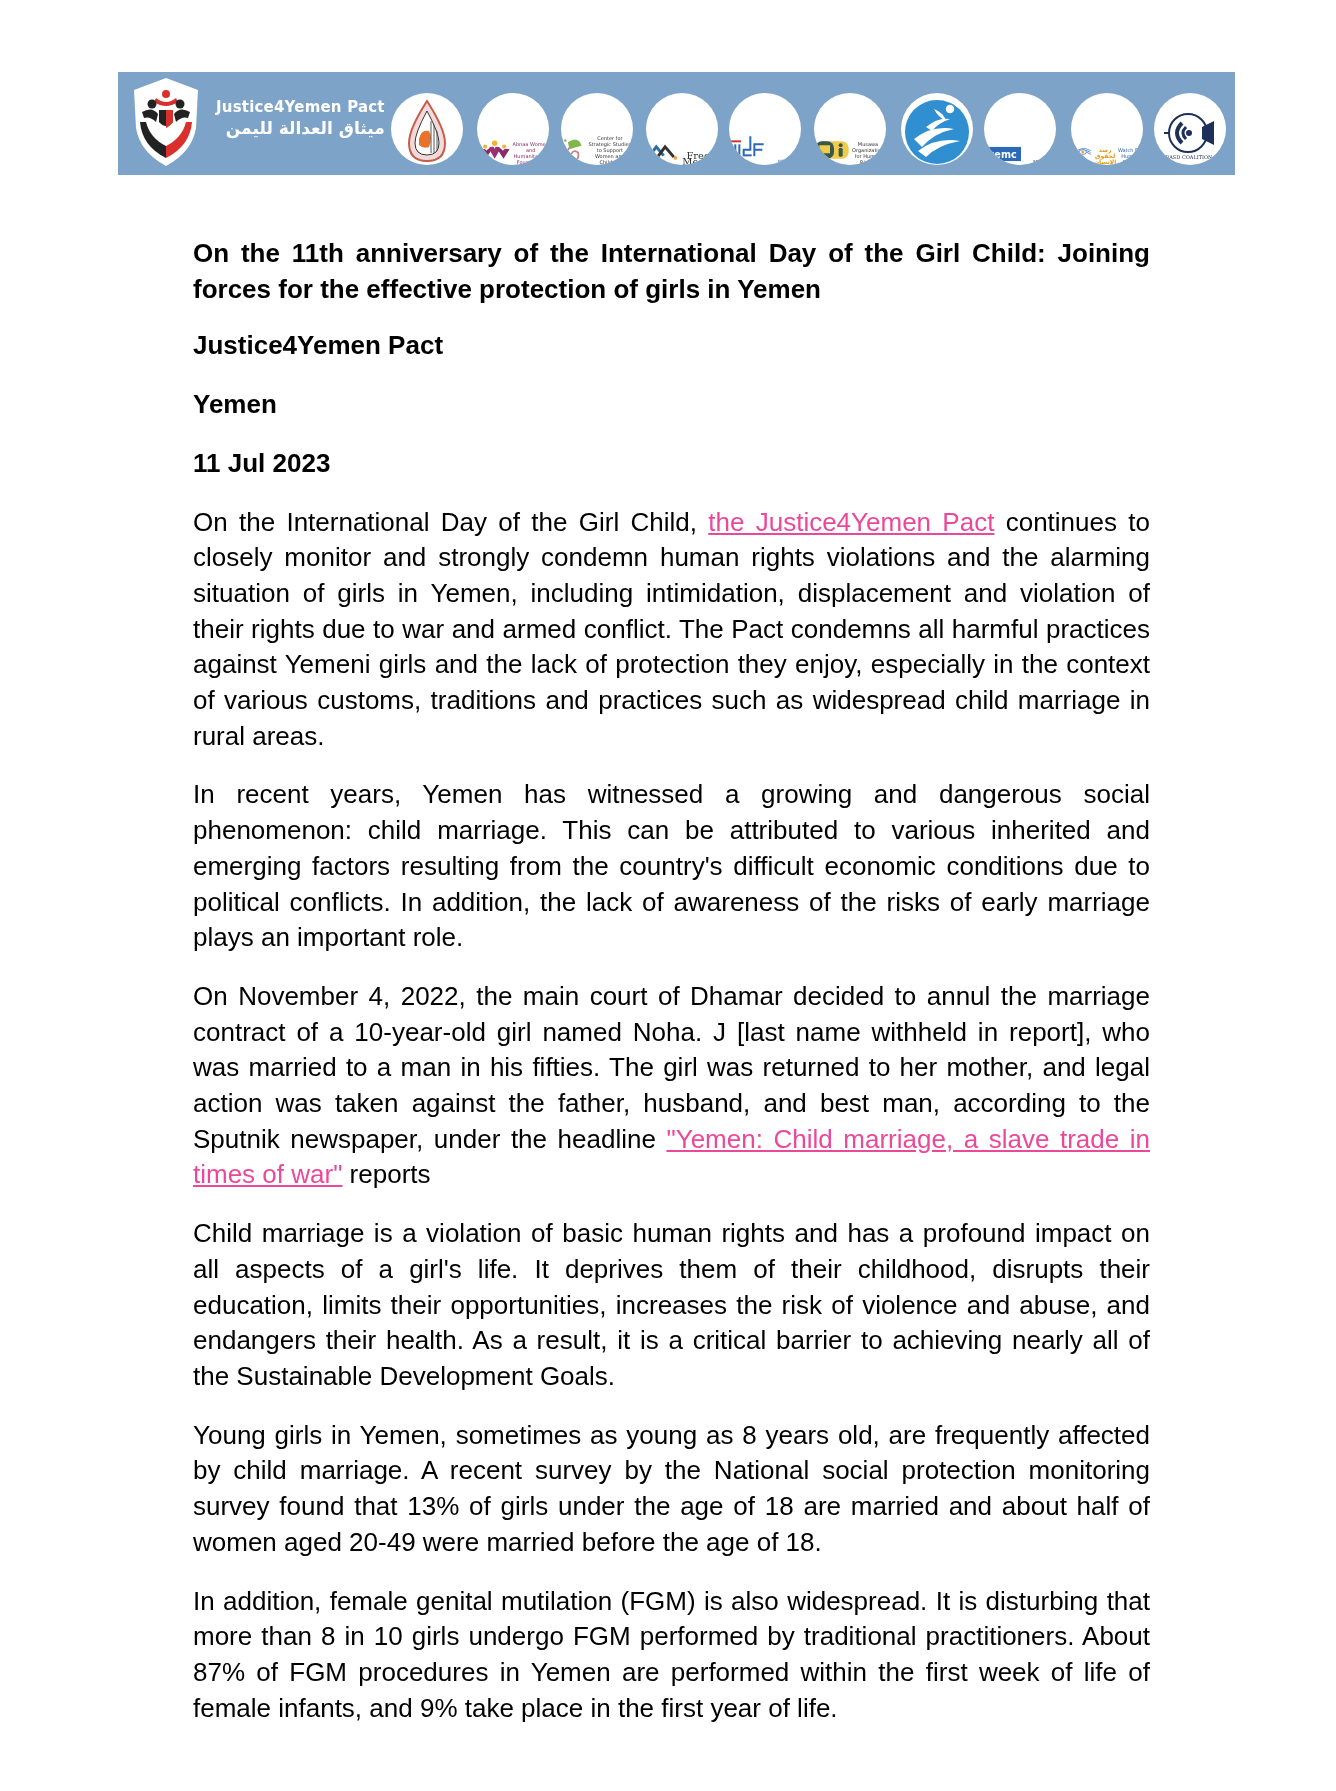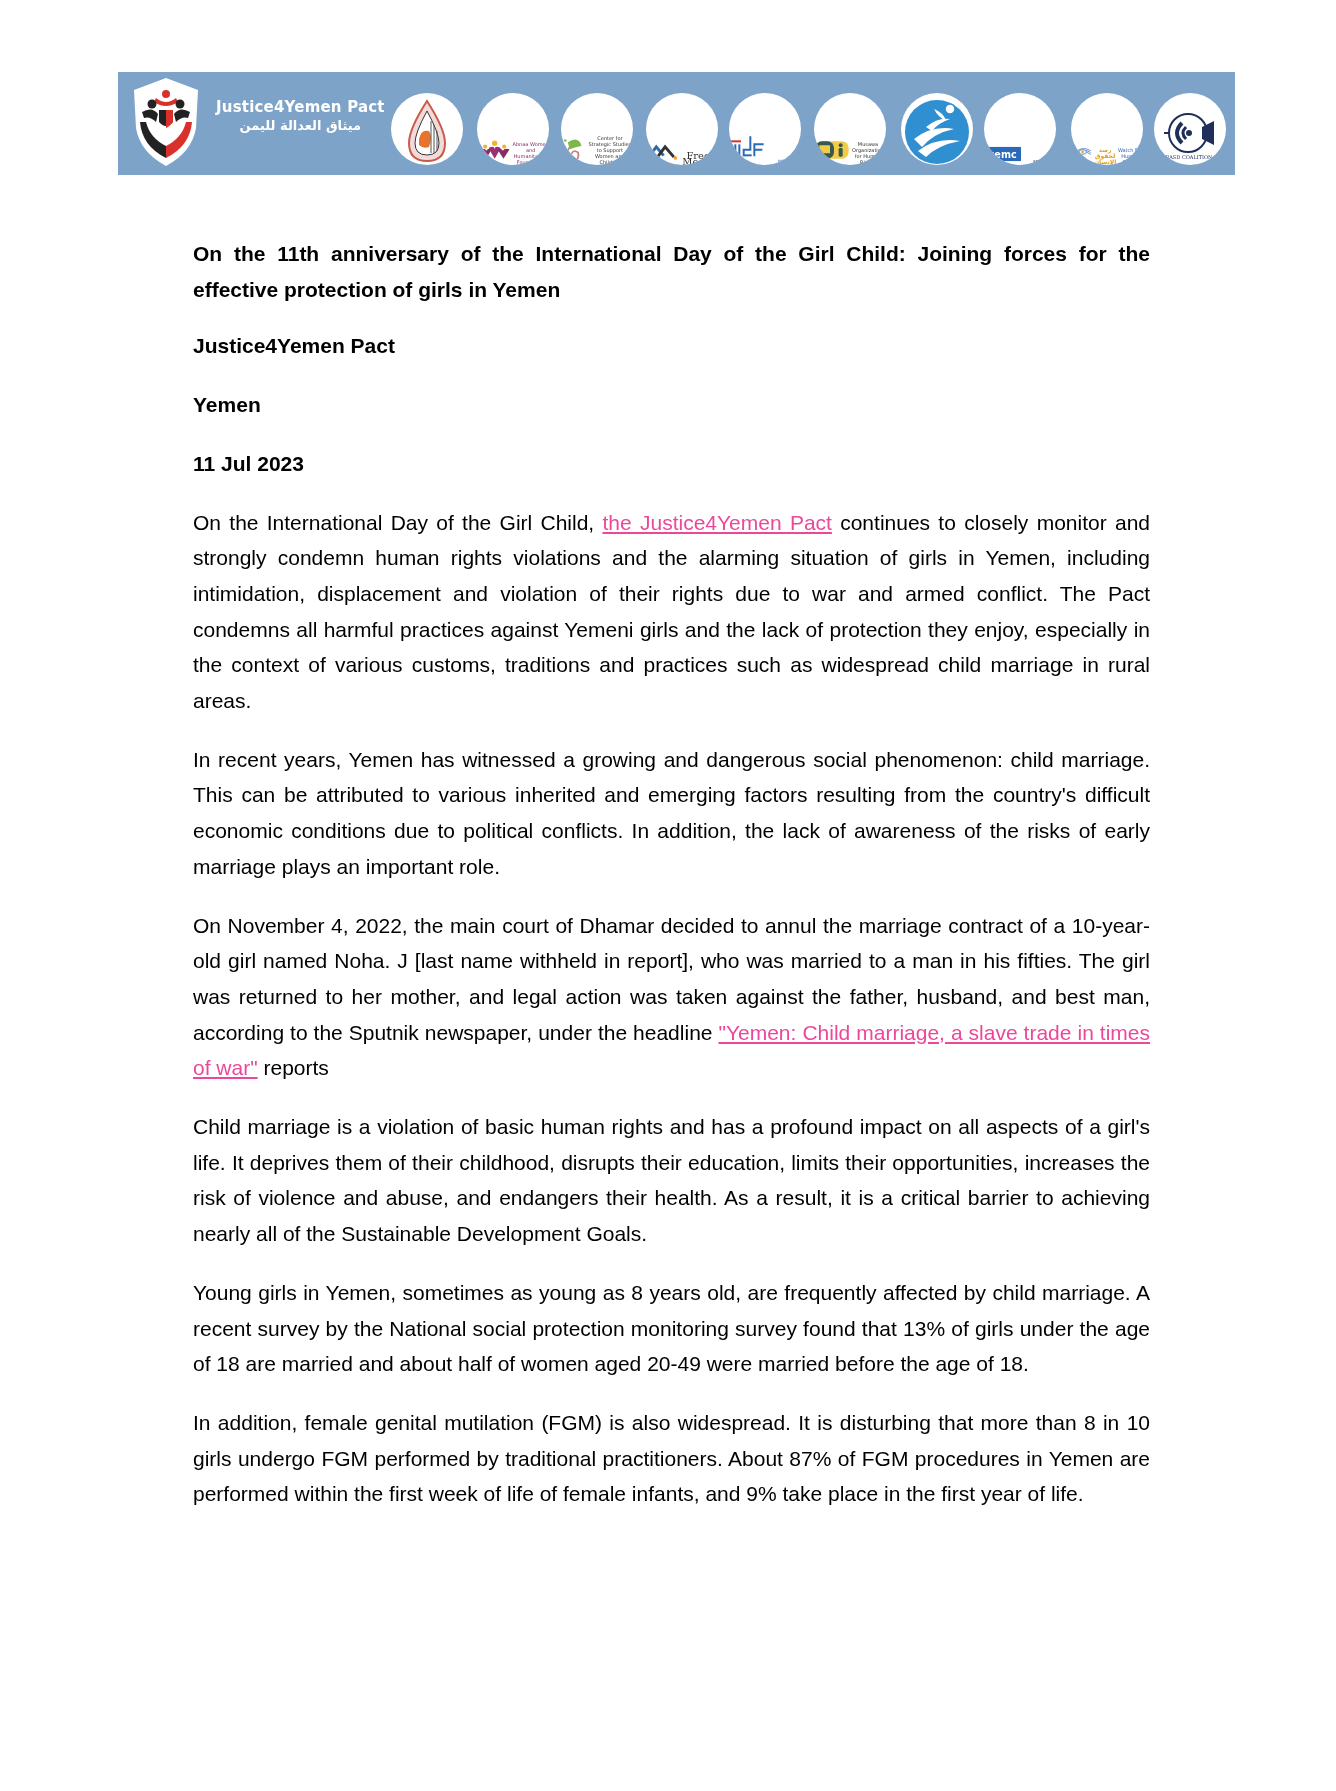--- a/index.html
+++ b/index.html
@@ -8,35 +8,35 @@
       font-family: "Liberation Sans", "DejaVu Sans", sans-serif;
       color: #000;
     }
     .banner {
       position: absolute; left: 118px; top: 72px; width: 1117px; height: 103px;
       background: #7ea3c9;
     }
     .brand-logo { position: absolute; left: 10px; top: 4px; width: 76px; height: 92px; }
     .brand-text { position: absolute; left: 98px; top: 26px; color: #fff; }
     .brand-en { font-family: "DejaVu Sans", sans-serif; font-weight: bold; font-size: 15px; letter-spacing: 0.2px; white-space: nowrap; }
-    .brand-ar { font-family: "DejaVu Sans", sans-serif; font-weight: bold; font-size: 13px; margin-top: 2px; direction: rtl; text-align: center; white-space: nowrap; }
+    .brand-ar { font-family: "DejaVu Sans", sans-serif; font-weight: bold; font-size: 17px; margin-top: 2px; direction: rtl; text-align: right; white-space: nowrap; }
     .partner {
       position: absolute; top: 21px; width: 72px; height: 72px; border-radius: 50%;
       background: #fff; overflow: hidden; display: flex; align-items: flex-end; justify-content: center;
       flex-direction: row;
     }
     .partner svg { display: block; }
     .partner .cap { font-size: 5px; line-height: 6px; color: #333; text-align: center; width: 54px; font-family: "DejaVu Sans", sans-serif; }
     .partner .cap.blue { color: #2a5fa8; }
     .partner .cap.orange { color: #e59a14; font-weight: bold; font-size: 6px; }
 
     .doc {
       position: absolute; left: 193px; top: 236px; width: 957px;
       font-family: "Liberation Sans", "DejaVu Sans", sans-serif;
-      font-size: 21px; line-height: 35.7px;
+      font-size: 26px; line-height: 35.7px;
     }
     .doc p { margin: 0 0 23px 0; text-align: justify; }
     .doc p.bold { font-weight: bold; }
     .doc p.head { margin-bottom: 21px; }
     .doc .meta { margin-bottom: 23px; }
     a.link { color: #ec4899; text-decoration: underline; }
   </style>
 </head>
 <body>
 

